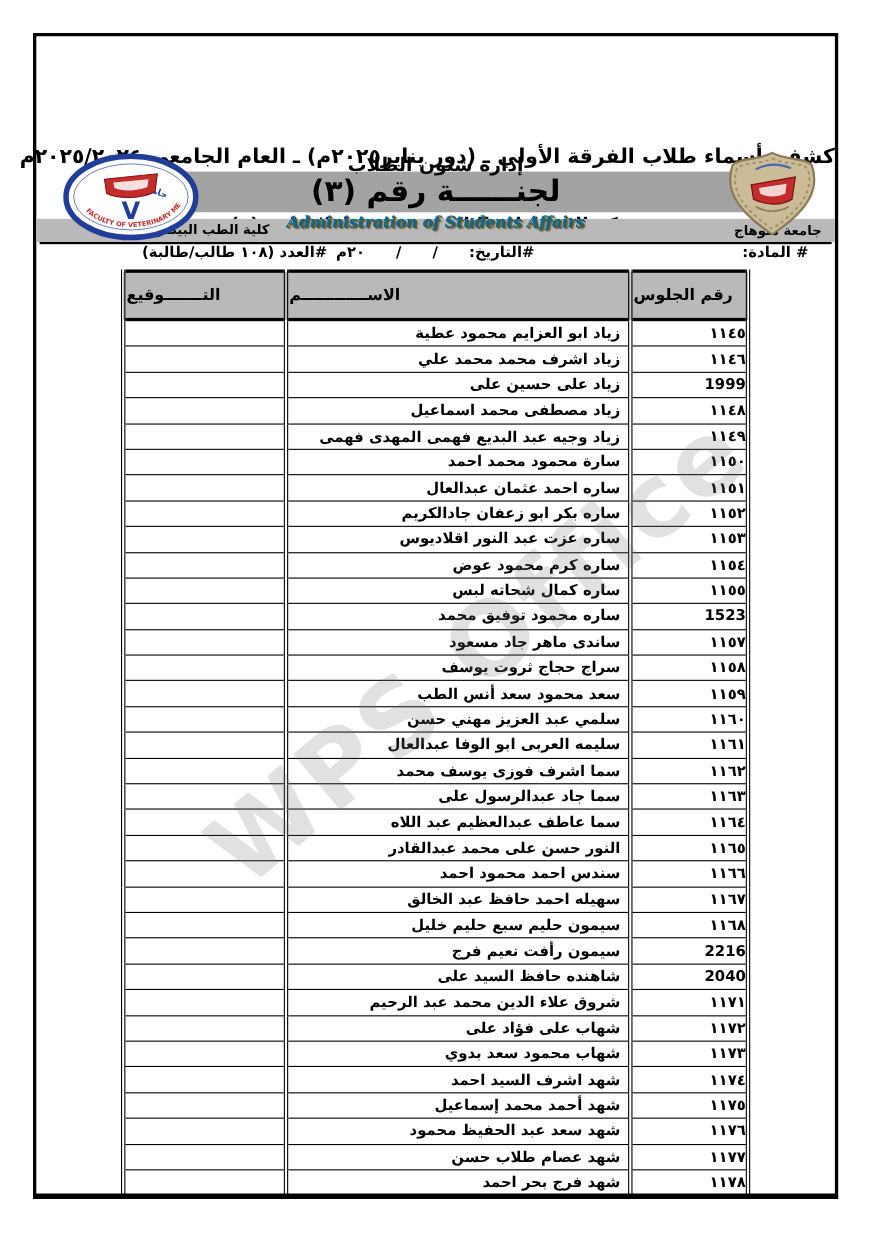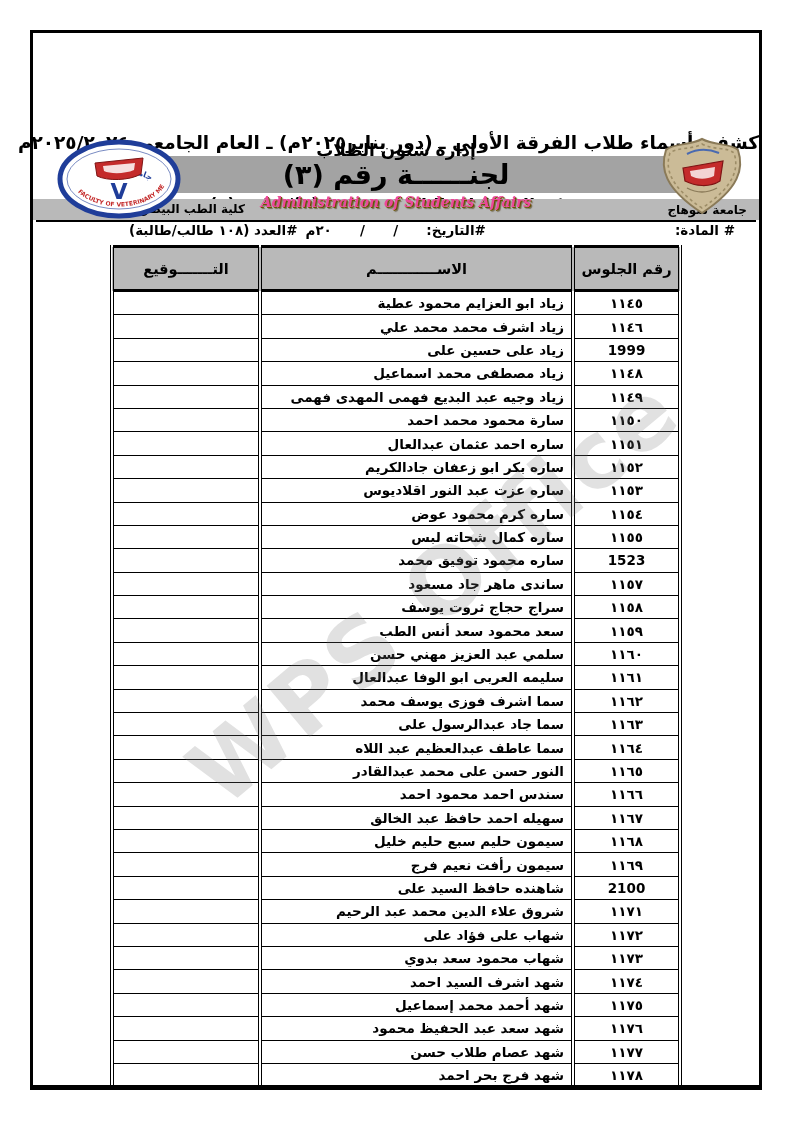--- a/index.html
+++ b/index.html
@@ -14,21 +14,21 @@
              font-size:92px;font-weight:bold;letter-spacing:3px;color:rgba(120,120,120,0.22);
              transform:rotate(-40deg);transform-origin:left center;white-space:nowrap;}
 
   
   .vet-logo{position:absolute;left:24px;top:7px;z-index:3;}
   .sohag-logo{position:absolute;right:12px;top:4px;z-index:3;}
   .dept{position:absolute;left:0;right:0;top:8px;text-align:center;z-index:2;}
   .dept-ar{font-size:17px;font-weight:bold;color:#000;direction:rtl;}
   .dept-en{margin-top:12px;font-family:"DejaVu Serif",serif;font-style:italic;font-weight:bold;
            font-size:14px;color:#c héros}
-  .dept-en{color:#ec4899;text-shadow:1px 1px 0 #6b5200,2px 2px 1px rgba(60,45,0,.55);margin-top:34px;}
+  .dept-en{color:#0369a1;text-shadow:1px 1px 0 #6b5200,2px 2px 1px rgba(60,45,0,.55);margin-top:34px;}
   .graybar{position:absolute;left:0;right:0;top:67px;height:21px;background:#b9b9b9;z-index:1;
            display:flex;justify-content:space-between;align-items:center;direction:rtl;
            font-size:12px;font-weight:bold;padding:0 10px 0 0;
            box-shadow:0 5px 0 -3px #000;}
   .bar-univ{padding-right:2px;}
   .bar-fac{position:absolute;left:98px;top:0;line-height:21px;}
 
   
   .title1{margin-top:99px;text-align:center;direction:rtl;font-size:18.5px;font-weight:bold;
           white-space:nowrap;}
@@ -41,26 +41,26 @@
   .info-left{display:flex;gap:8px;}
   .pre{white-space:pre;}
 
   
   table.roster{margin:7px auto 0 auto;border-collapse:collapse;border:3px solid #000;
                direction:rtl;table-layout:fixed;width:568px;background:transparent;}
   table.roster col.c-seat{width:107px;}
   table.roster col.c-name{width:313px;}
   table.roster col.c-sig{width:148px;}
   table.roster th{background:#b9b9b9;height:39px;font-size:14.5px;font-weight:bold;
-                  border-bottom:3px solid #000;text-align:center;}
+                  border-bottom:3px solid #000;text-align:left;}
   table.roster th,table.roster td{border-left:4px double #000;border-right:4px double #000;}
   table.roster td{height:22.4px;padding:0;font-size:13.5px;font-weight:bold;
                   border-top:1.5px solid #000;background:transparent;overflow:hidden;
                   white-space:nowrap;}
-  table.roster td:nth-child(1){text-align:center;}
+  table.roster td:nth-child(1){}
   table.roster td:nth-child(2){text-align:right;padding-right:7px;padding-left:35px;}
   table.roster td:nth-child(3){text-align:center;}
 </style>
 </head>
 <body>
 
 <div class="page">
   <div class="frame">
     <div class="content">
 
@@ -245,26 +245,26 @@
               <td>١١٦٧</td>
               <td>سهيله احمد حافظ عبد الخالق</td>
               <td></td>
             </tr>
             <tr>
               <td>١١٦٨</td>
               <td>سيمون حليم سبع حليم خليل</td>
               <td></td>
             </tr>
             <tr>
-              <td>١١٦٩</td>
+              <td>2216</td>
               <td>سيمون رأفت نعيم فرج</td>
               <td></td>
             </tr>
             <tr>
-              <td>2100</td>
+              <td>2040</td>
               <td>شاهنده حافظ السيد على</td>
               <td></td>
             </tr>
             <tr>
               <td>١١٧١</td>
               <td>شروق علاء الدين محمد عبد الرحيم</td>
               <td></td>
             </tr>
             <tr>
               <td>١١٧٢</td>

